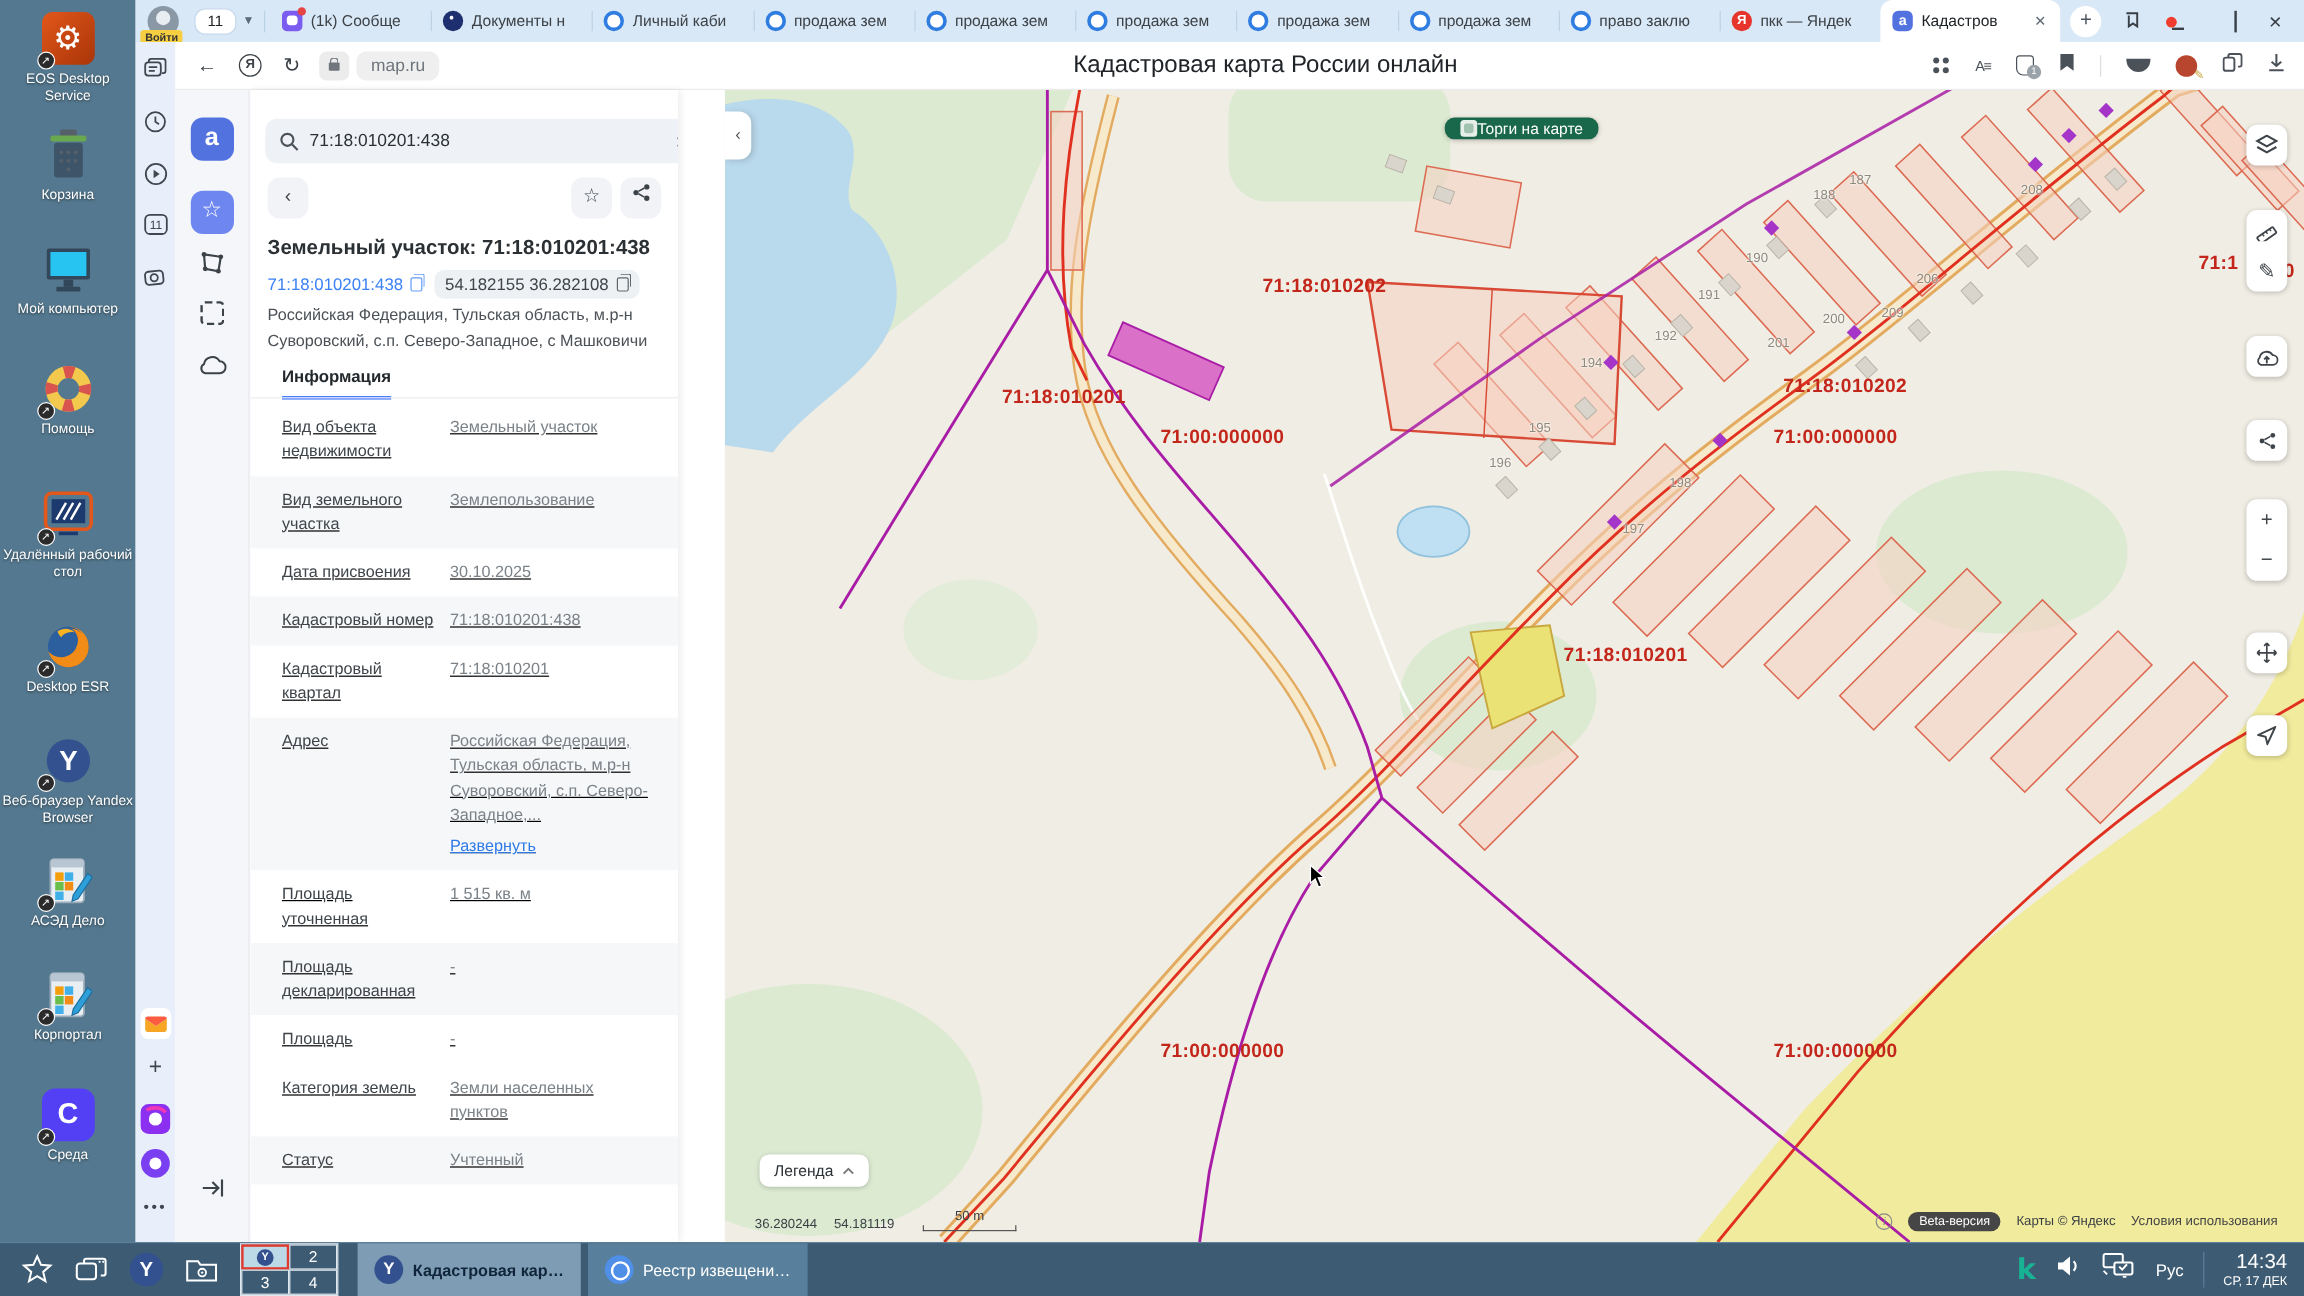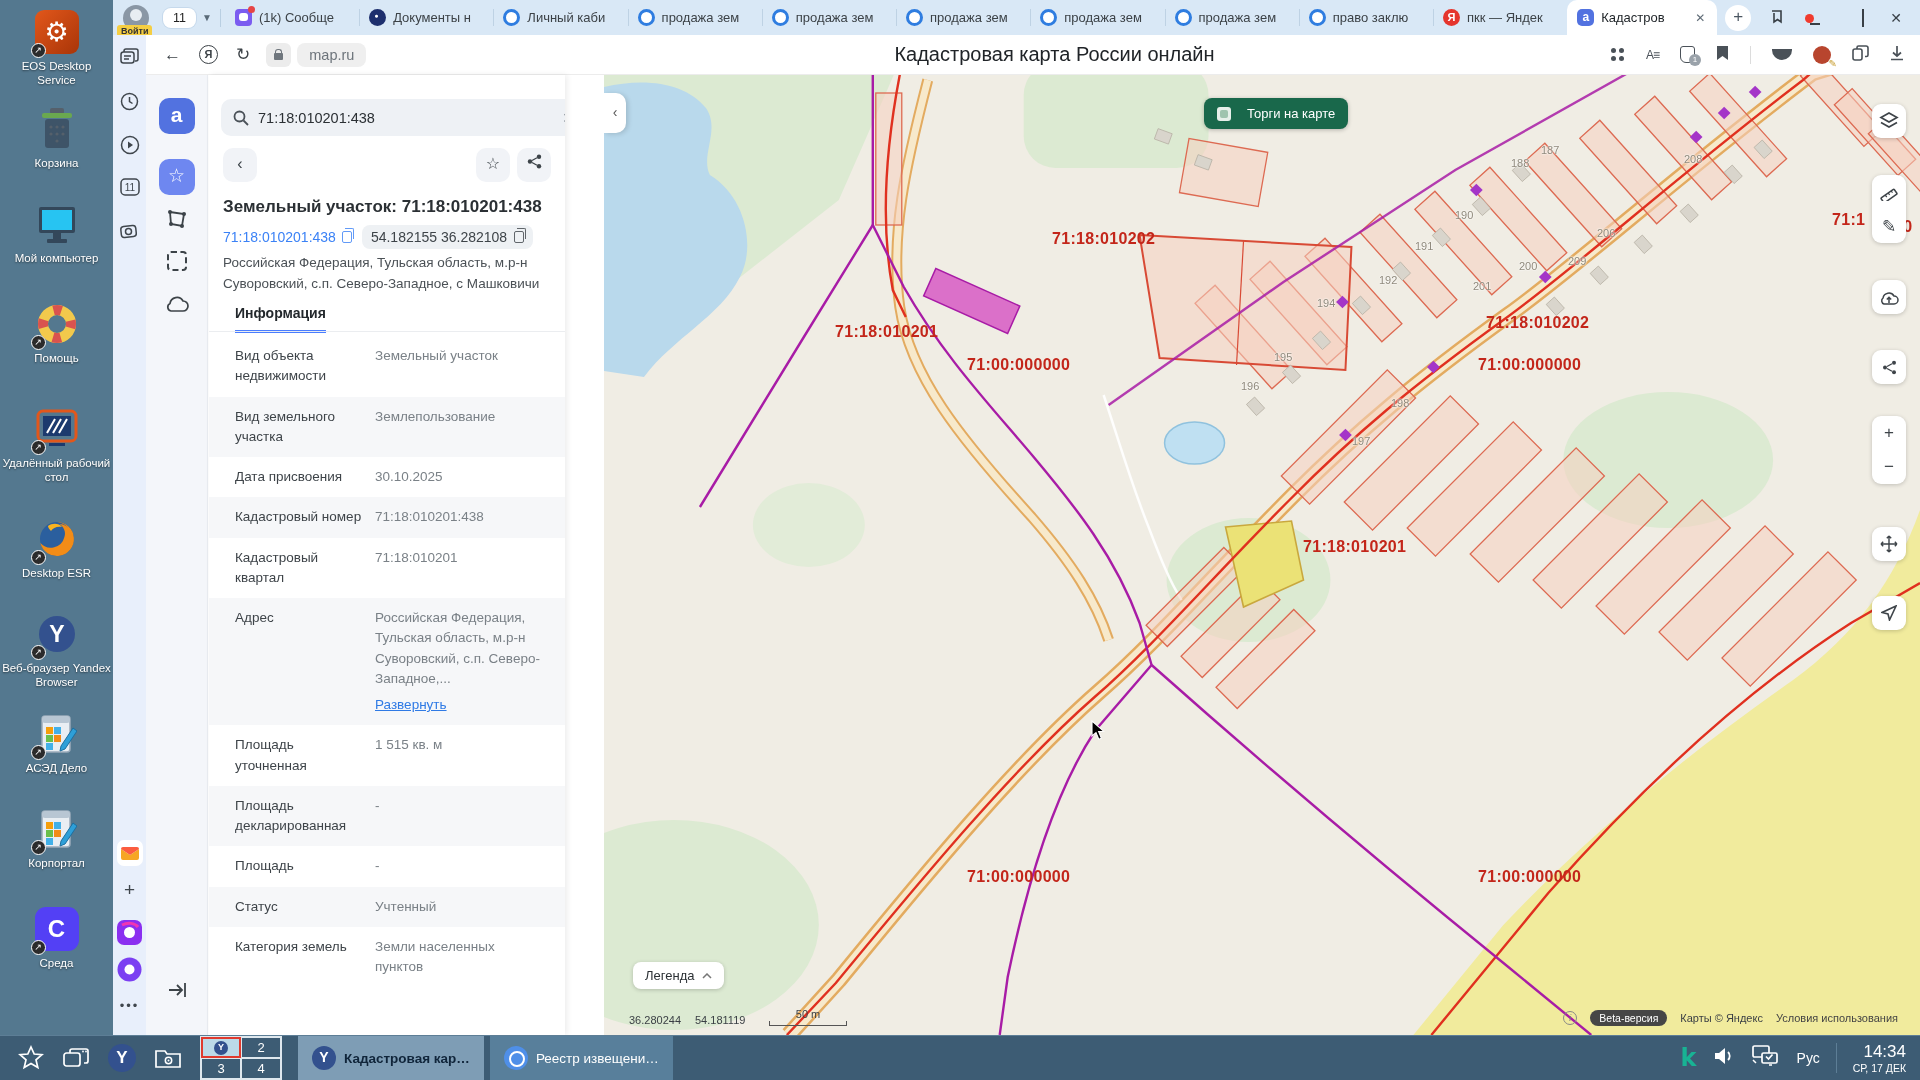--- a/index.html
+++ b/index.html
@@ -89,34 +89,34 @@
   .abtn { position:absolute; width:34px; height:34px; background:#f1f3f7; border-radius:10px; text-align:center; line-height:32px; font-size:16px; color:#3c4348; cursor:pointer; }
   .ptitle { position:absolute; left:14px; top:122px; font-size:17px; font-weight:bold; color:#2b3034; }
   .chips { position:absolute; left:14px; top:150px; display:flex; align-items:center; gap:10px; }
   .cadlink { color:#3b82f6; font-size:14px; display:flex; gap:6px; align-items:center; cursor:pointer; }
   .coordchip { background:#eef1f4; border-radius:8px; padding:4px 9px; font-size:14px; color:#3e4449; display:flex; gap:7px; align-items:center; cursor:pointer; }
   .copyico { display:inline-block; width:10px; height:12px; border:1.5px solid currentColor; border-radius:2px; position:relative; opacity:.8; }
   .copyico::before { content:""; position:absolute; left:2px; top:-4px; width:8px; height:10px; border-top:1.5px solid currentColor; border-right:1.5px solid currentColor; border-radius:0 2px 0 0; }
   .paddr { position:absolute; left:14px; top:178px; width:360px; font-size:13.5px; color:#4b5156; line-height:1.55; }
   .ptab { position:absolute; left:26px; top:230px; font-size:14px; font-weight:bold; color:#23282c; padding-bottom:9px; border-bottom:3px solid #4a7dff; cursor:pointer; }
   .ptabline { position:absolute; left:0; top:256px; width:100%; height:1px; background:#ebedf0; }
-  .rows { position:absolute; left:0; top:261px; right:0; bottom:0; overflow:hidden; }
+  .rows { position:absolute; left:0; top:261px; right:0; bottom:0; overflow:hidden;text-decoration:underline; }
   .irow { display:flex; padding:10px 20px 10px 26px; font-size:13.5px; line-height:1.5; }
   .irow.shade { background:#f6f7f9; }
   .ilabel { width:128px; flex:0 0 auto; color:#3e4449; margin-right:12px; }
   .ivalue { flex:1; color:#7a8187; }
   .expand { display:block; color:#2f7ae5; text-decoration:underline; margin-top:6px; cursor:pointer; }
 
   
   .map { position:absolute; left:491px; top:40px; right:0; bottom:0; background:#f0ede4; overflow:hidden; }
   .map-svg { position:absolute; left:0; top:0; width:100%; height:100%; }
   .mlabel { position:absolute; font-weight:bold; color:#c3261a; white-space:nowrap; font-size:16px; letter-spacing:.3px; }
   .hnum { position:absolute; font-size:11px; color:#8f897b; white-space:nowrap; text-shadow:0 0 2px #fff,0 0 2px #fff; }
   .collapse { position:absolute; left:0; top:18px; width:22px; height:40px; background:#fff; border-radius:0 10px 10px 0; box-shadow:2px 1px 5px rgba(0,0,0,.15); text-align:center; line-height:38px; color:#555; font-size:14px; cursor:pointer; z-index:5; }
-  .torgi { position:absolute; left:600px; top:23px; height:31px; background:#19684b; border-radius:8px; color:#fff; display:flex; align-items:center; gap:16px; padding:0 13px; font-size:13px; cursor:pointer; box-shadow:0 1px 4px rgba(0,0,0,.25); }
+  .torgi { position:absolute; left:600px; top:23px; height:18px; background:#19684b; border-radius:8px; color:#fff; display:flex; align-items:center; gap:0; padding:0 13px; font-size:13px; cursor:pointer; box-shadow:0 1px 4px rgba(0,0,0,.25); }
   .torgi .cb { width:14px; height:14px; background:#e6efe9; border-radius:3px; position:relative; }
   .torgi .cb::after { content:""; position:absolute; left:3px; top:3px; width:8px; height:8px; background:#9fc3ae; border-radius:2px; }
   .mctrl { position:absolute; right:14px; width:34px; }
   .mbtn { width:34px; height:34px; background:#fff; border-radius:9px; box-shadow:0 1px 4px rgba(0,0,0,.2); display:flex; align-items:center; justify-content:center; color:#3e4449; font-size:17px; cursor:pointer; margin:0 auto; }
   .mpill { background:#fff; border-radius:9px; box-shadow:0 1px 4px rgba(0,0,0,.2); }
   .mpill .mbtn { box-shadow:none; background:transparent; }
   .legend { position:absolute; left:29px; bottom:46px; height:27px; background:#fff; border-radius:8px; box-shadow:0 1px 4px rgba(0,0,0,.2); display:flex; align-items:center; gap:8px; padding:0 12px; font-size:13px; color:#2b3034; cursor:pointer; }
   .mbottom { position:absolute; left:0; right:0; bottom:0; height:30px; font-size:11px; color:#3a3f44; }
   .coords { position:absolute; left:25px; bottom:9px; display:flex; gap:14px; }
   .scalebar { position:absolute; left:165px; bottom:9px; width:78px; text-align:center; }
@@ -507,27 +507,27 @@
             <div class="ivalue">1 515 кв. м</div>
           </div>
           <div class="irow shade">
             <div class="ilabel">Площадь декларированная</div>
             <div class="ivalue">-</div>
           </div>
           <div class="irow">
             <div class="ilabel">Площадь</div>
             <div class="ivalue">-</div>
           </div>
+          <div class="irow">
+            <div class="ilabel">Категория земель</div>
+            <div class="ivalue">Земли населенных пунктов</div>
+          </div>
           <div class="irow shade">
             <div class="ilabel">Статус</div>
             <div class="ivalue">Учтенный</div>
-          </div>
-          <div class="irow">
-            <div class="ilabel">Категория земель</div>
-            <div class="ivalue">Земли населенных пунктов</div>
           </div>
         </div>
     </div>
 
     <div class="map">
       <svg class="map-svg" viewBox="0 0 1317 960" preserveAspectRatio="none">
         <rect width="1317" height="960" fill="#f0ede4"></rect>
 
         <path d="M0,0 H290 L235,125 L120,215 L0,205 Z" fill="#dcead2"></path>
         <rect x="420" y="-12" width="185" height="105" rx="32" fill="#dcead2"></rect>

